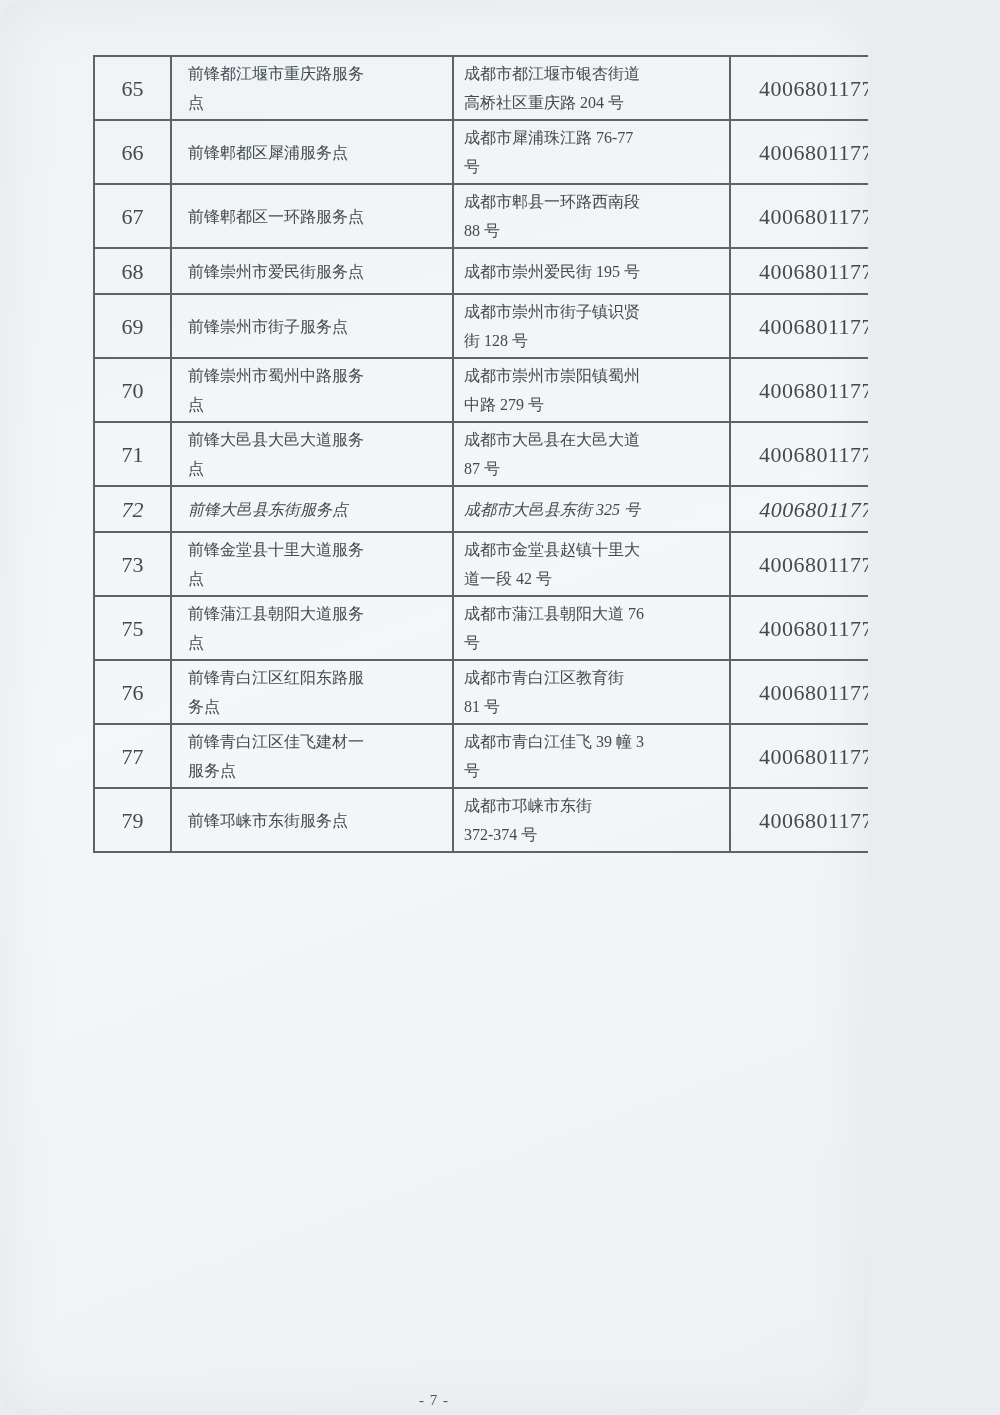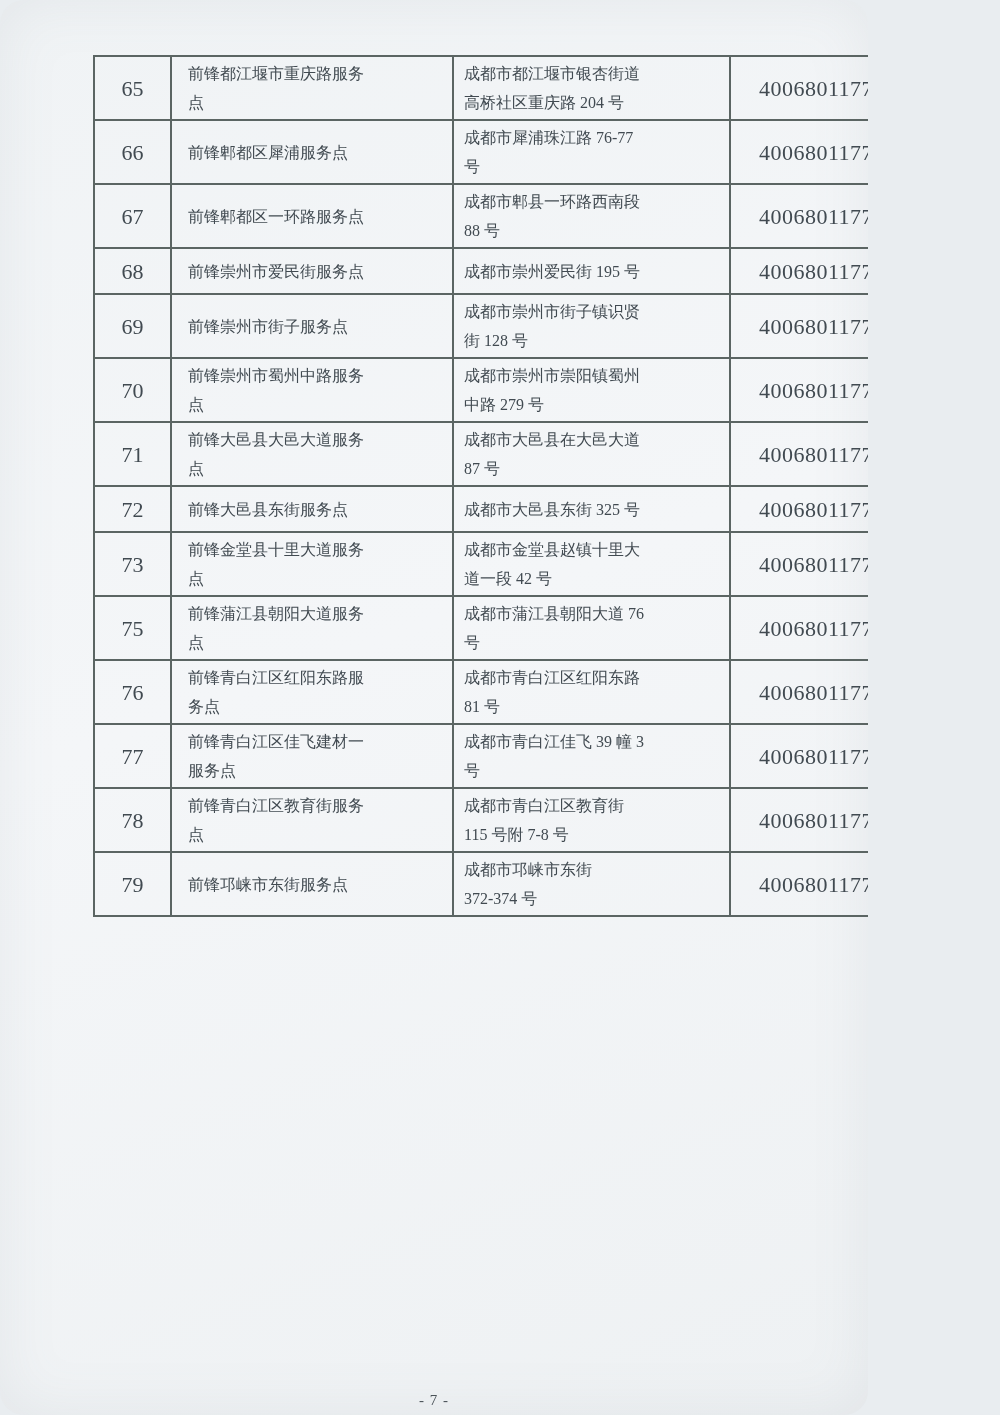--- a/index.html
+++ b/index.html
@@ -142,21 +142,21 @@
             <div>前锋大邑县大邑大道服务</div>
             <div>点</div>
           </td>
     <td class="col-addr">
             <div>成都市大邑县在大邑大道</div>
             <div>87 号</div>
           </td>
     <td class="col-phone">4006801177</td>
   </tr>
 
-  <tr style="height: 46px;">
+  <tr style="height: 46px; font-style: italic;">
     <td class="col-no">72</td>
     <td class="col-name">
             <div>前锋大邑县东街服务点</div>
           </td>
     <td class="col-addr">
             <div>成都市大邑县东街 325 号</div>
           </td>
     <td class="col-phone">4006801177</td>
   </tr>
 
@@ -187,51 +187,39 @@
     <td class="col-phone">4006801177</td>
   </tr>
 
   <tr style="height: 61px; font-family: Liberation Serif, serif;">
     <td class="col-no">76</td>
     <td class="col-name">
             <div>前锋青白江区红阳东路服</div>
             <div>务点</div>
           </td>
     <td class="col-addr">
-            <div>成都市青白江区红阳东路</div>
+            <div>成都市青白江区教育街</div>
             <div>81 号</div>
           </td>
     <td class="col-phone">4006801177</td>
   </tr>
 
   <tr style="height: 61px; padding-left: 32px;">
     <td class="col-no">77</td>
     <td class="col-name">
             <div>前锋青白江区佳飞建材一</div>
             <div>服务点</div>
           </td>
     <td class="col-addr">
             <div>成都市青白江佳飞 39 幢 3</div>
             <div>号</div>
           </td>
     <td class="col-phone">4006801177</td>
   </tr>
 
-  <tr style="height: 61px;">
-    <td class="col-no">78</td>
-    <td class="col-name">
-            <div>前锋青白江区教育街服务</div>
-            <div>点</div>
-          </td>
-    <td class="col-addr">
-            <div>成都市青白江区教育街</div>
-            <div>115 号附 7-8 号</div>
-          </td>
-    <td class="col-phone">4006801177</td>
-  </tr>
 
   <tr style="height: 61px;">
     <td class="col-no">79</td>
     <td class="col-name">
             <div>前锋邛崃市东街服务点</div>
           </td>
     <td class="col-addr">
             <div>成都市邛崃市东街</div>
             <div>372-374 号</div>
           </td>

